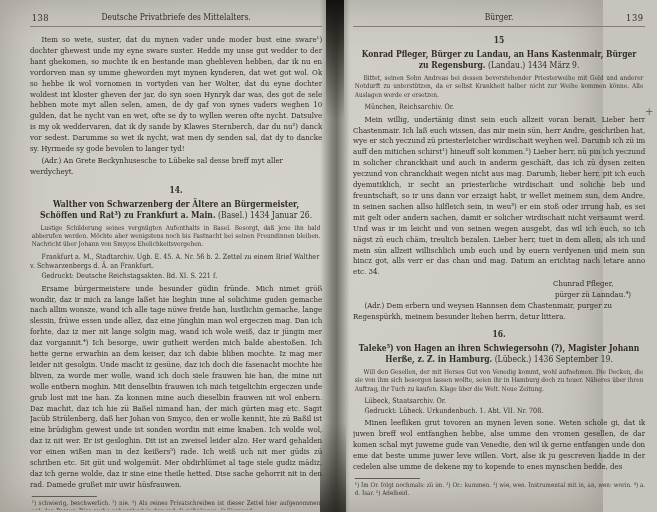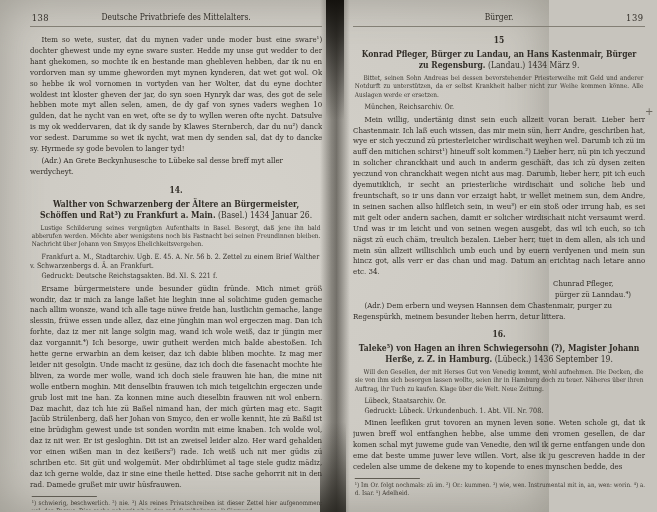--- a/index.html
+++ b/index.html
@@ -2,21 +2,21 @@
 <html><head>
 <meta charset="utf-8">
 <style>
   html,body{margin:0;padding:0;}
   body{
     width:657px;height:512px;overflow:hidden;
     background:#c7c4bd;
     font-family:"DejaVu Serif","Liberation Serif",serif;
   }
   .scan{
-    position:relative;width:549px;height:512px;
+    position:relative;width:603px;height:512px;
     background:radial-gradient(ellipse at 45% 40%, #d4d1ca 0%, #cecbc4 55%, #c5c2ba 100%);
     box-shadow:inset 0 0 46px rgba(88,84,74,.38);
     color:#312d27;
   }
   
   .gutter{
     position:absolute;left:320px;top:0;width:30px;height:512px;
     background:linear-gradient(90deg, rgba(40,37,31,0) 0%, rgba(48,45,38,.45) 38%, rgba(38,35,29,.55) 55%, rgba(40,37,31,0) 100%);
   }
   .gutter::before{

